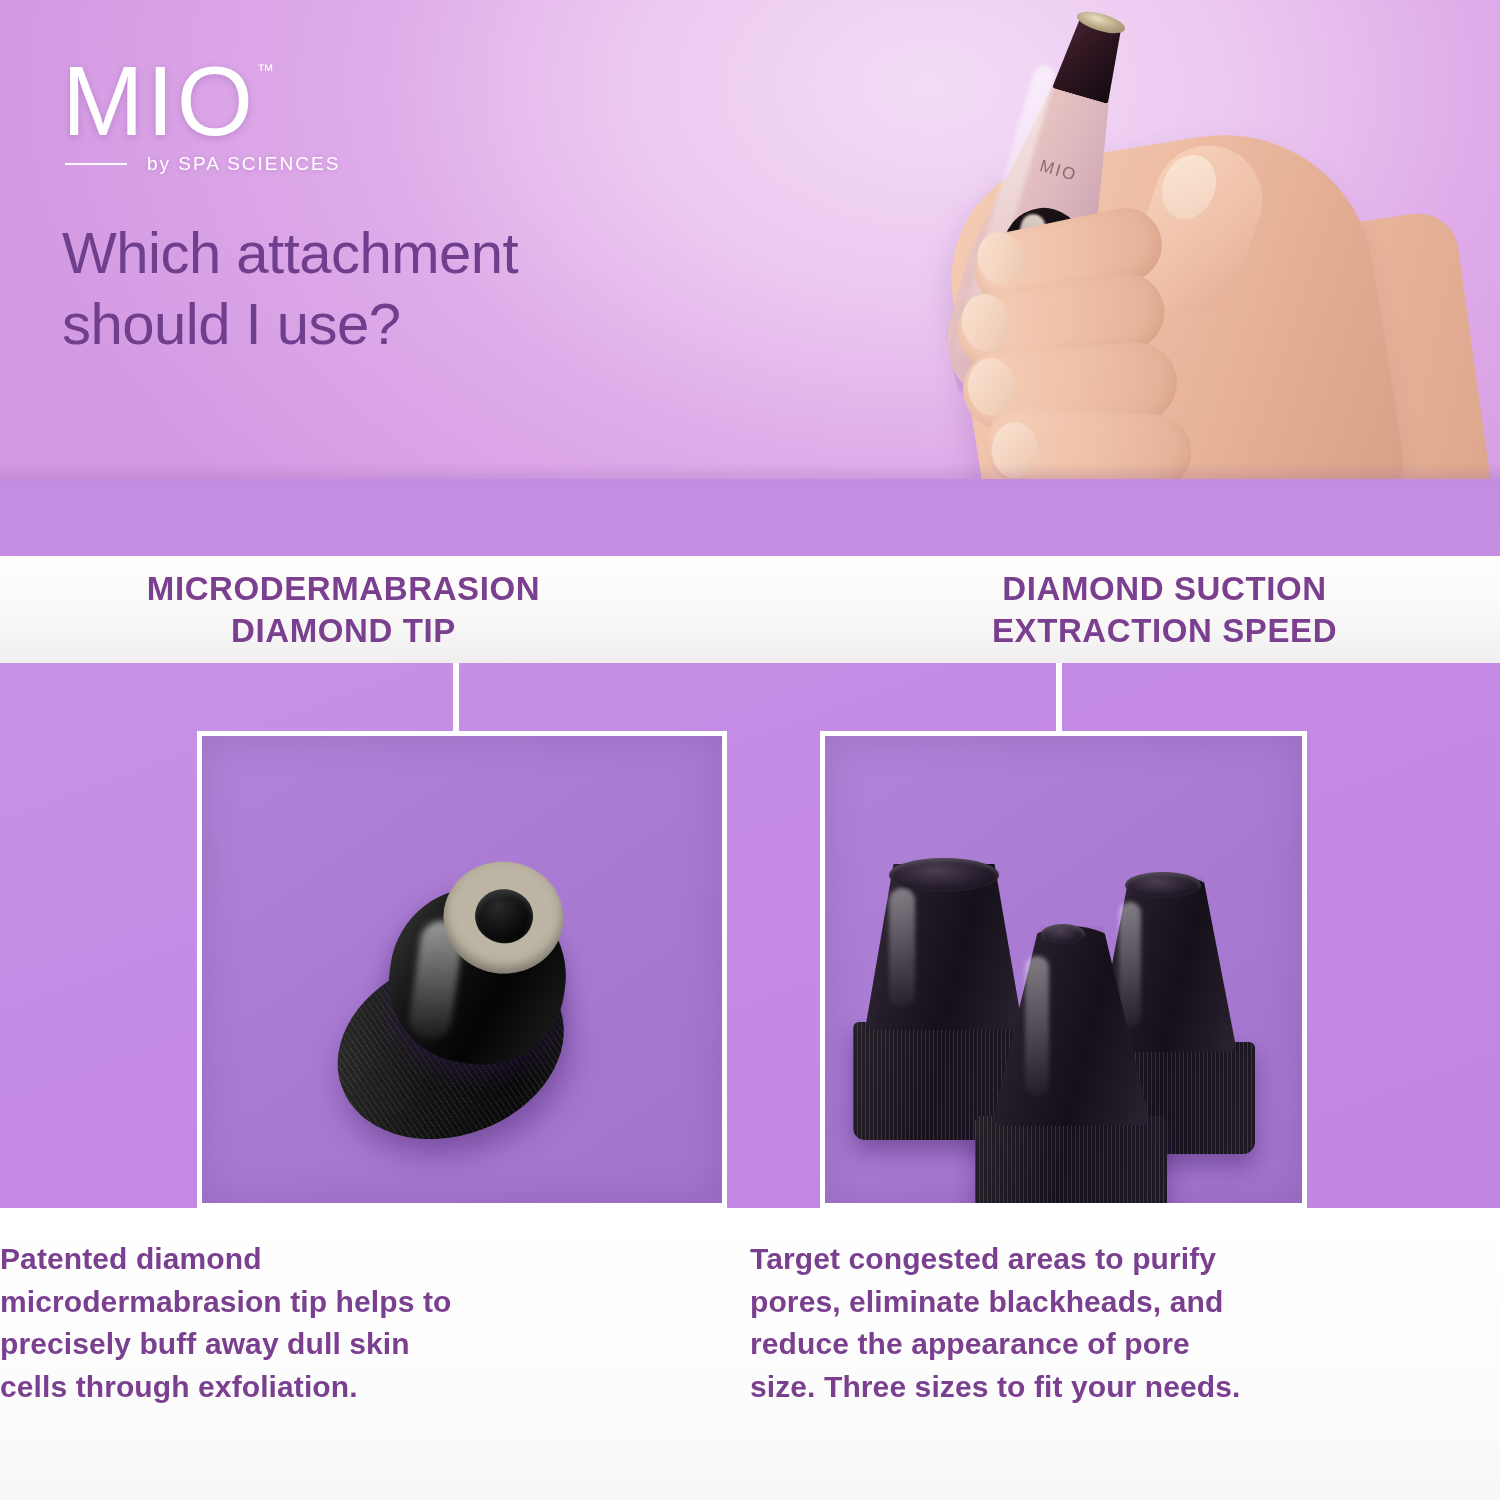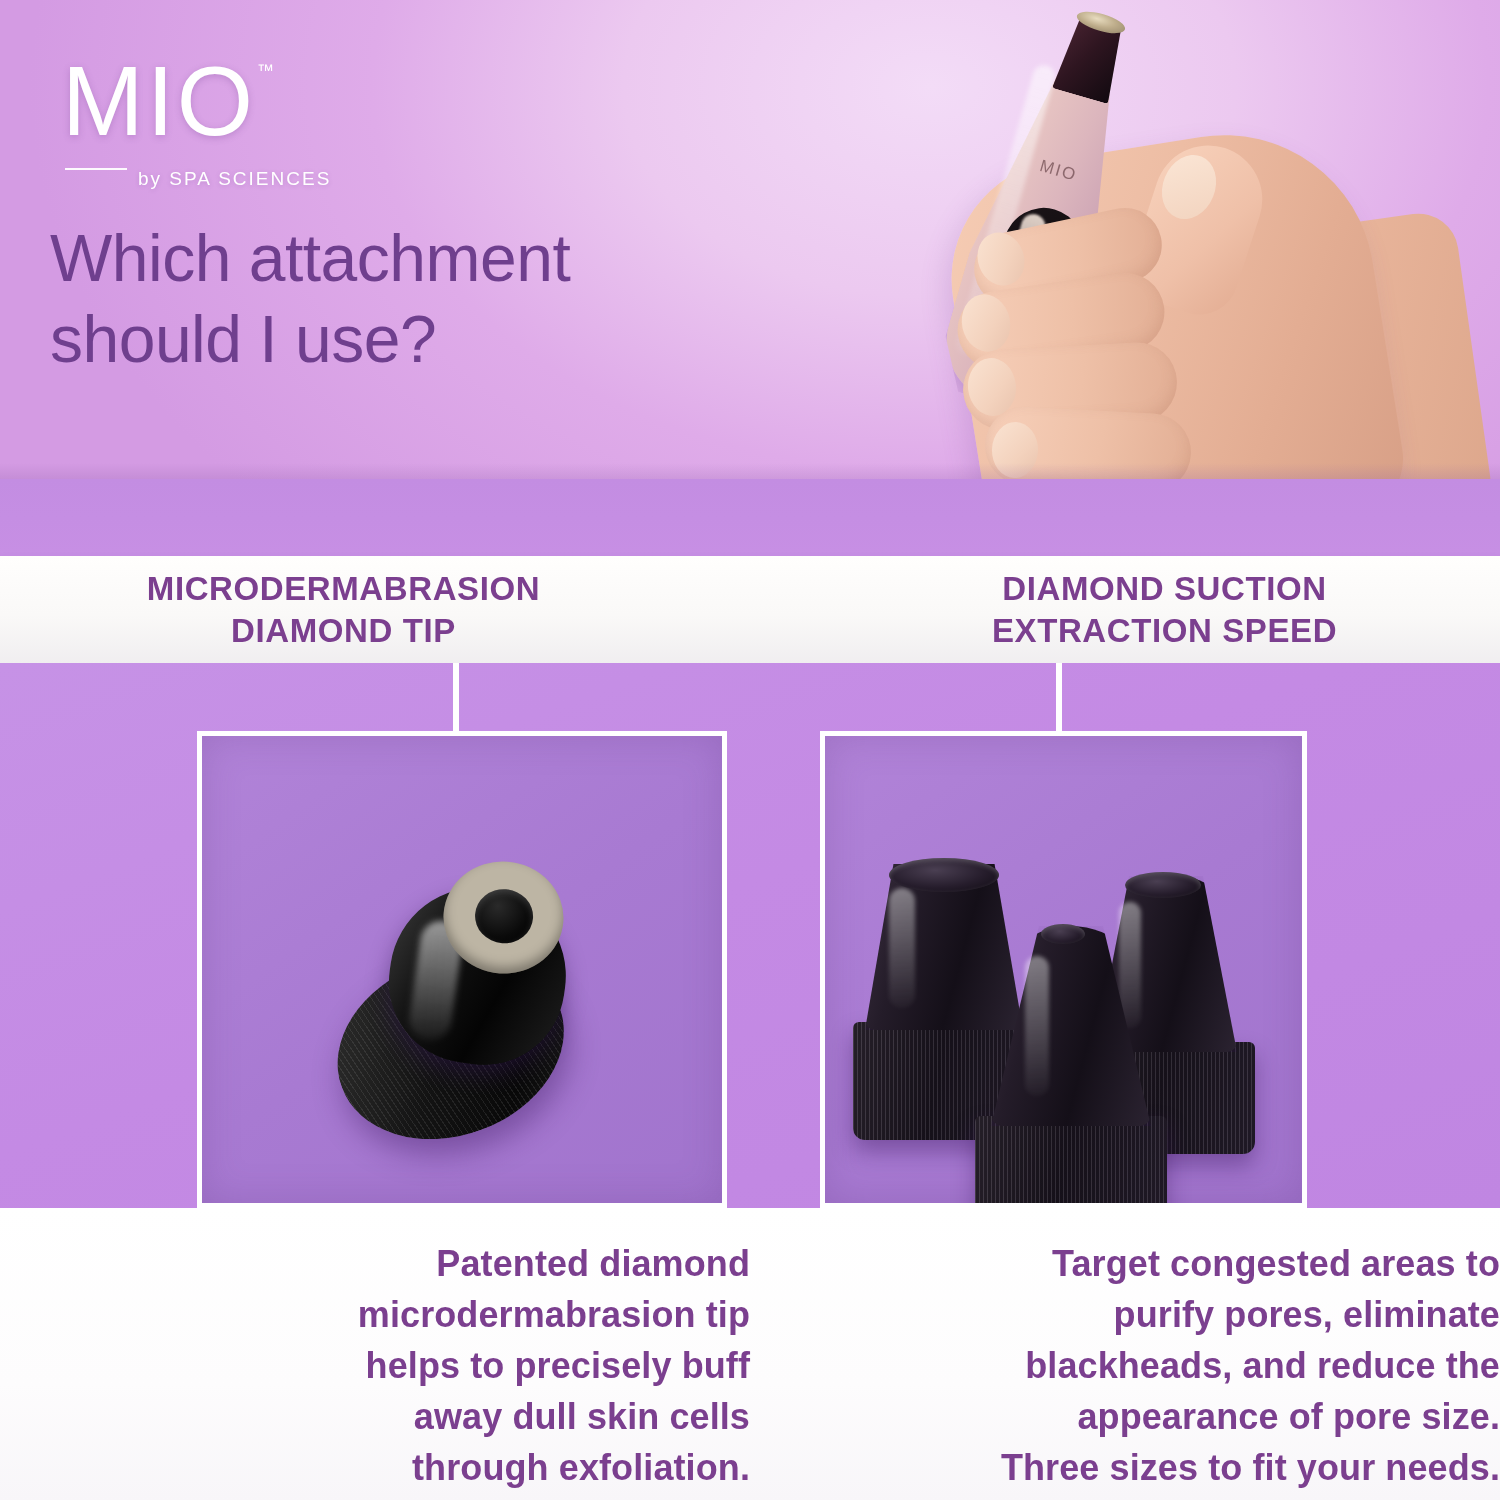--- a/index.html
+++ b/index.html
@@ -59,22 +59,23 @@
     top: 8px;
     right: -18px;
     font-size: 17px;
     font-weight: 400;
     letter-spacing: 0;
     color: #ffffff;
     text-shadow: none;
   }
   .logo-sub {
     display: flex;
-    gap: 11px;
-    margin-top: 20px;
+    align-items: center;
+    gap: 20px;
+    margin-top: 5px;
     margin-left: 3px;
   }
   .logo-rule {
     display: block;
     width: 62px;
     height: 2px;
     background: #ffffff;
     opacity: .95;
   }
   .logo-subtext {
@@ -82,25 +83,25 @@
     font-size: 19px;
     letter-spacing: 2.0px;
     font-weight: 400;
     white-space: nowrap;
     text-shadow: 0 1px 4px rgba(120,70,150,0.25);
   }
 
   
   .headline {
     position: absolute;
-    left: 50px;
+    left: 62px;
     top: 218px;
     width: 720px;
     color: #6f3f8e;
-    font-size: 66px;
+    font-size: 58px;
     line-height: 1.22;
     font-weight: 400;
     letter-spacing: -0.5px;
   }
 
   
   .device-scene {
     position: absolute;
     left: 845px;
     top: -6px;
@@ -477,23 +478,23 @@
     position: absolute;
     left: 0; top: 1208px;
     width: 1500px;
     height: 292px;
     background: linear-gradient(to bottom, #ffffff 0%, #fdfcfd 60%, #f8f6f9 100%);
     display: flex;
   }
   .caption {
     flex: 1 1 50%;
     padding-top: 30px;
-    text-align: right;
+    text-align: left;
     color: #7b3f8f;
-    font-size: 36px;
+    font-size: 30px;
     font-weight: bold;
     line-height: 1.42;
     letter-spacing: 0.1px;
     text-decoration: underline;
   }
   .caption .cap-inner { display: inline-block; }
   .cap-left .cap-inner  { width: 470px; }
   .cap-right .cap-inner { width: 500px; }
 </style>
 </head>

